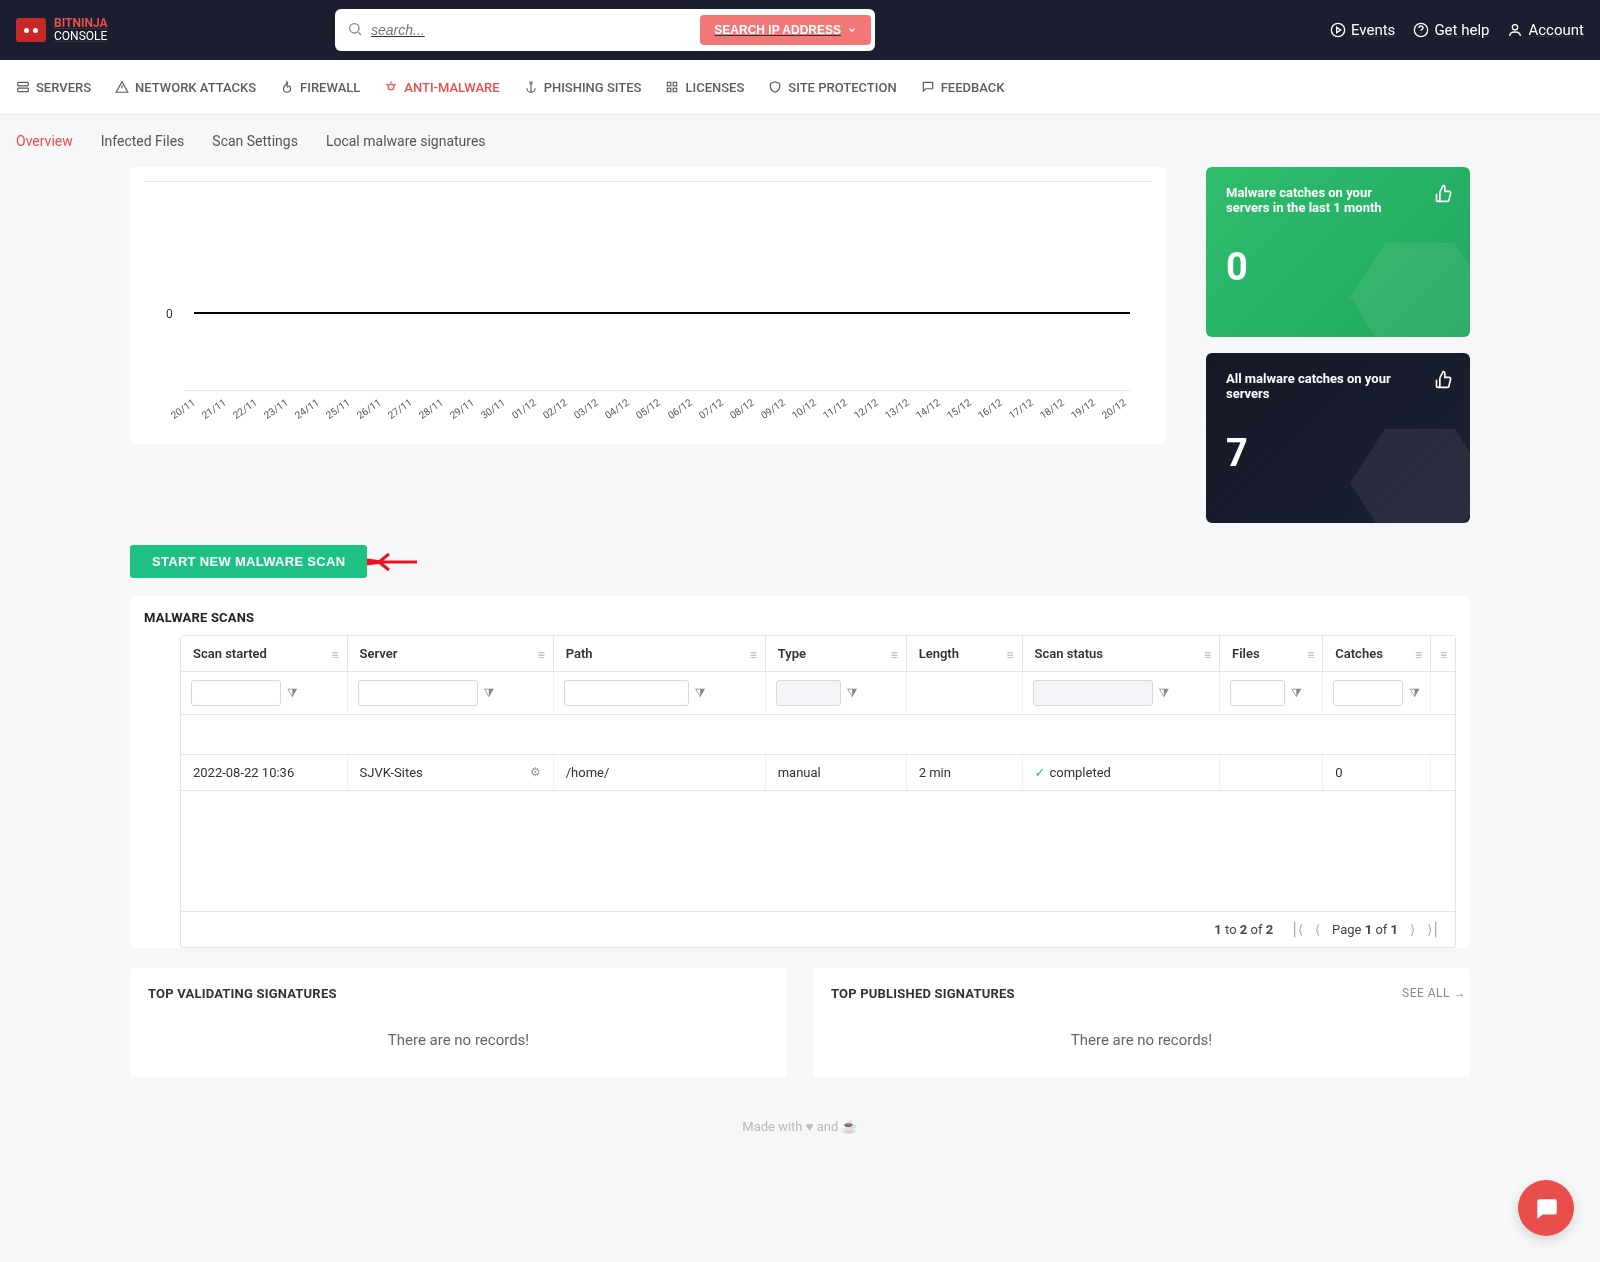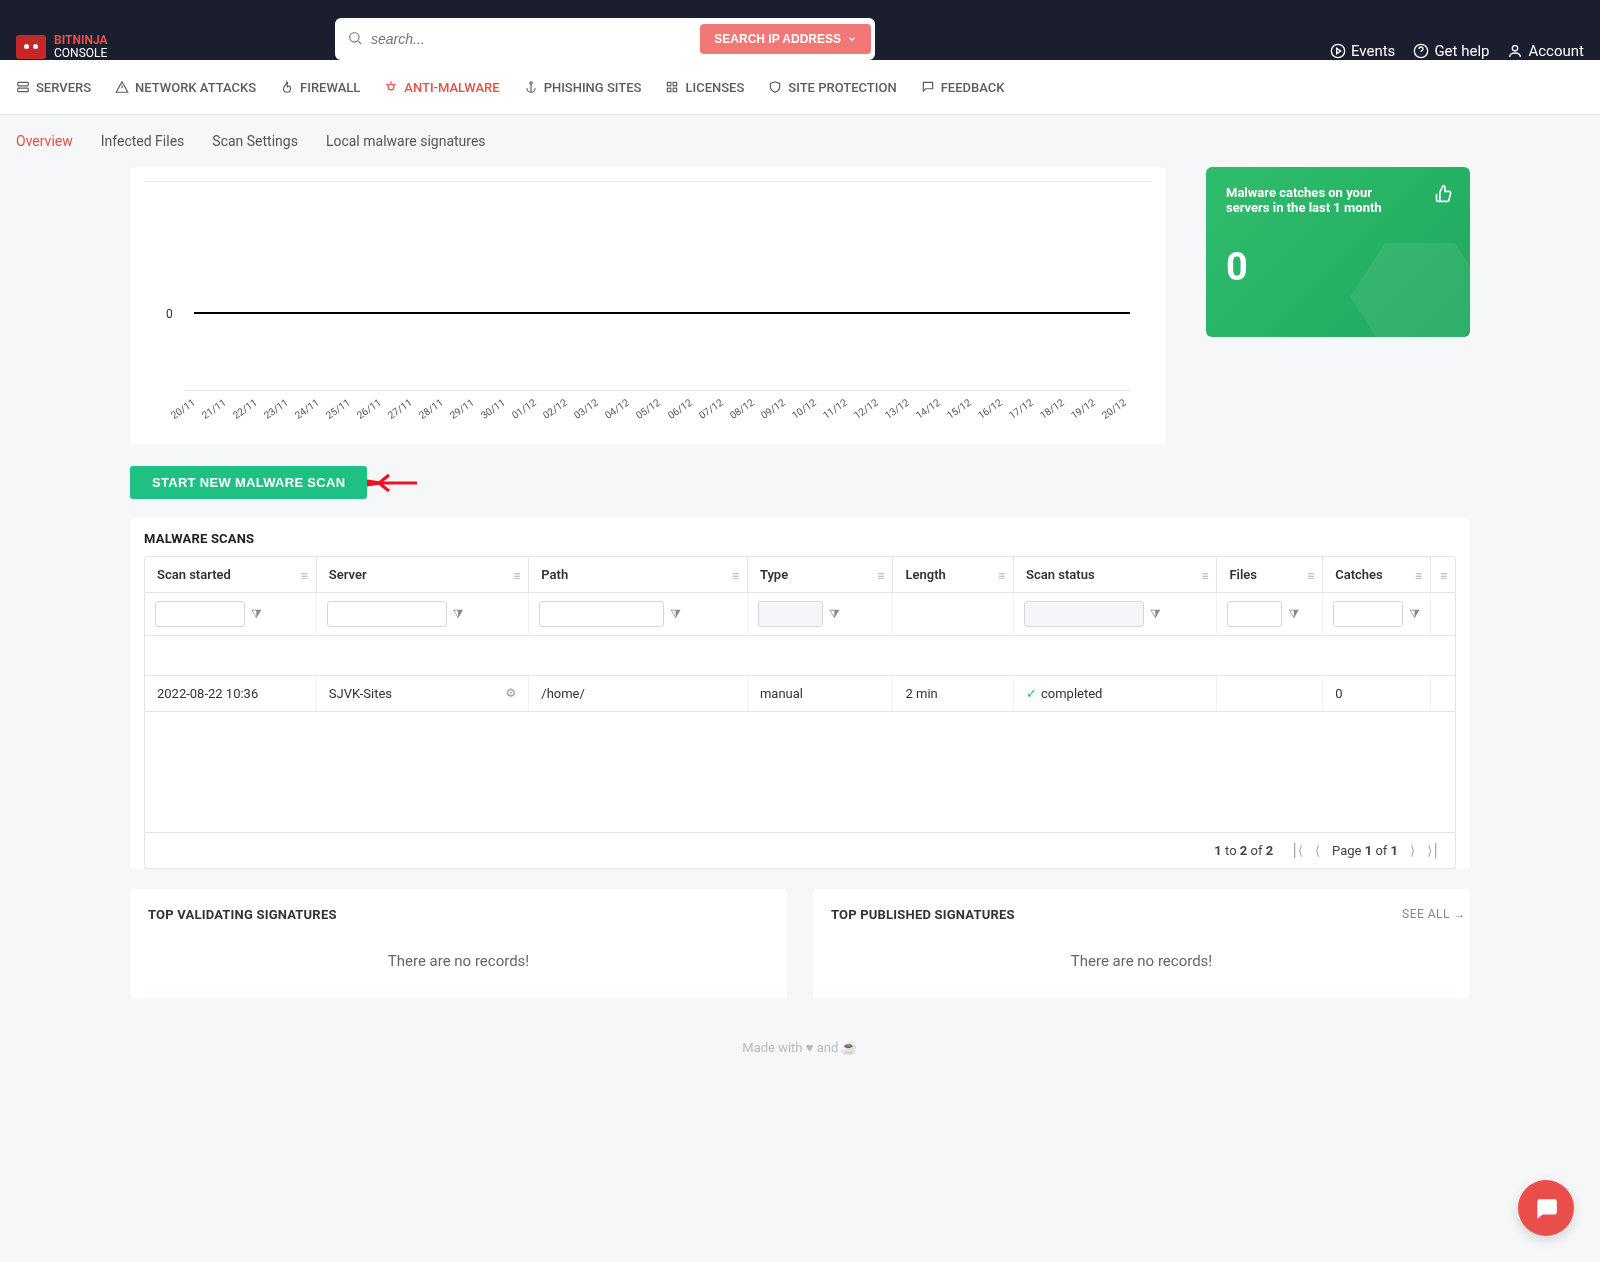--- a/index.html
+++ b/index.html
@@ -8,22 +8,23 @@
       background: #f6f7f9;
       color: #333;
       font-size: 14px;
     }
     
     
     .top-header {
       background: #1b1e2e;
       height: 60px;
       display: flex;
-      align-items: flex-end;
+      align-items: center;
       padding: 0 16px;
+      text-decoration: underline;
     }
     .logo-wrap {
       display: flex;
       align-items: center;
       gap: 8px;
     }
     .logo-icon {
       width: 30px;
       height: 24px;
       background: #c62828;
@@ -157,21 +158,21 @@
       font-size: 13px;
       border-radius: 3px;
       cursor: pointer;
       letter-spacing: .3px;
     }
     .red-arrow { position: relative; }
     .red-arrow svg { display: block; }
     
     
     .table-card { padding: 14px 14px 0; }
-    .scan-table-wrap { border: 1px solid #e4e5e9; border-radius: 3px; margin-top: 10px; }
+    .scan-table-wrap { border: 1px solid #e4e5e9; border-radius: 3px; margin-top: 10px; margin-left: 36px; }
     .scan-table { width: 100%; border-collapse: collapse; font-size: 13px; }
     .scan-table th {
       text-align: left;
       font-weight: 600;
       color: #333;
       padding: 10px 12px;
       border-bottom: 1px solid #e4e5e9;
       border-right: 1px solid #e4e5e9;
       position: relative;
       background: #fff;
@@ -386,20 +387,30 @@
     <div class="stat-card green">
       <div class="stat-card-thumb">
         <svg width="20" height="20" viewBox="0 0 24 24" fill="none" stroke="#fff" stroke-width="2">
             <path d="M7 22V11M3 13v7a2 2 0 0 0 2 2h2M7 11l4-8a2 2 0 0 1 2 2v5h5a2 2 0 0 1 2 2l-2 8a2 2 0 0 1-2 2H7"></path>
           </svg>
       </div>
       <div class="stat-card-title">Malware catches on your servers in the last 1 month</div>
       <div class="stat-card-value">0</div>
       <div class="stat-card-hex"></div>
     </div>
+    <div class="stat-card dark">
+      <div class="stat-card-thumb">
+        <svg width="20" height="20" viewBox="0 0 24 24" fill="none" stroke="#fff" stroke-width="2">
+            <path d="M7 22V11M3 13v7a2 2 0 0 0 2 2h2M7 11l4-8a2 2 0 0 1 2 2v5h5a2 2 0 0 1 2 2l-2 8a2 2 0 0 1-2 2H7"></path>
+          </svg>
+      </div>
+      <div class="stat-card-title">All malware catches on your servers</div>
+      <div class="stat-card-value">7</div>
+      <div class="stat-card-hex"></div>
+    </div>
   </div>
 </div>
 
 <div class="scan-btn-row">
   <button class="start-scan-btn">START NEW MALWARE SCAN</button>
   <div class="red-arrow">
     <svg width="50" height="24" viewBox="0 0 50 24">
         <path d="M50 12 L12 12 M12 12 L22 4 M12 12 L22 20 M0 10 L14 12 L0 14 Z" stroke="#e12" stroke-width="3" fill="#e12"></path>
       </svg>
   </div>

